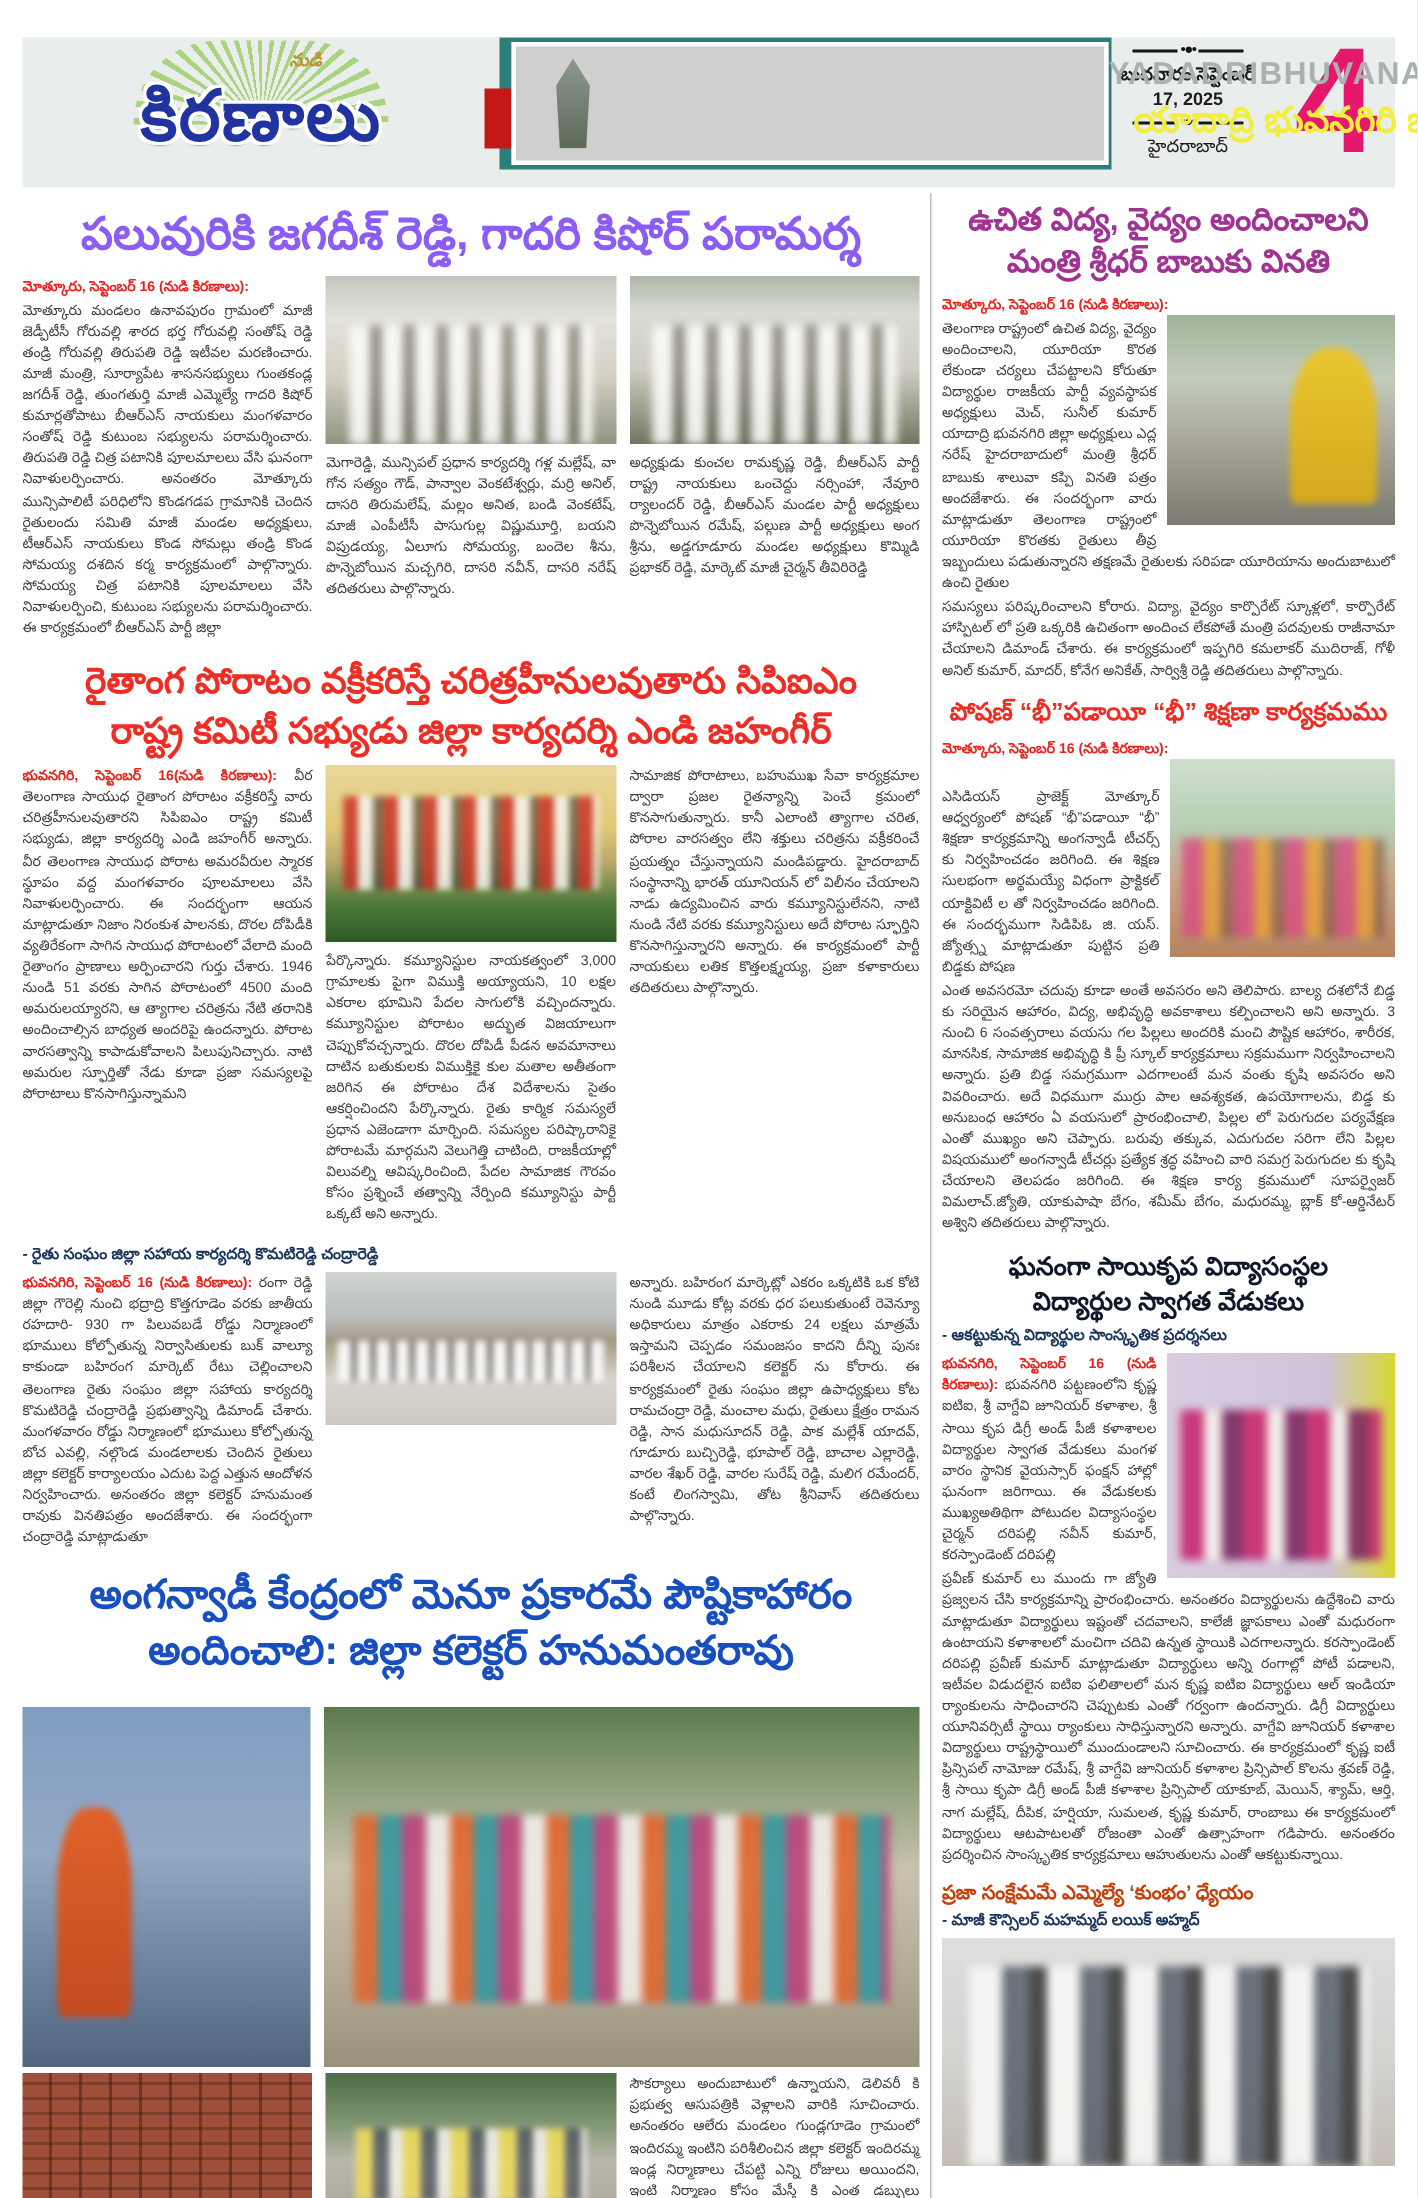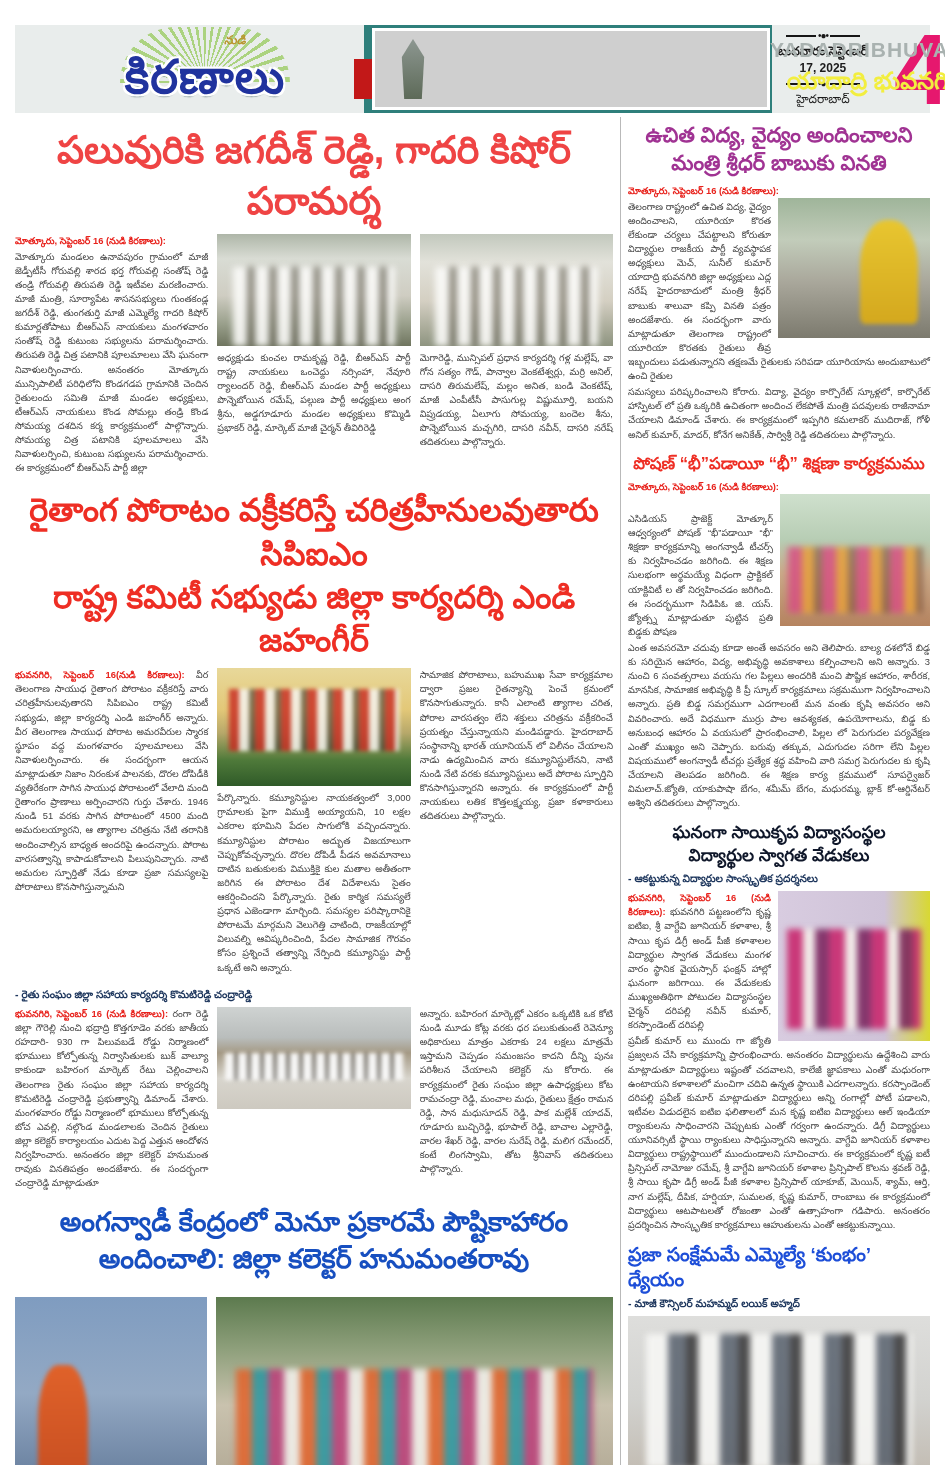--- a/index.html
+++ b/index.html
@@ -1,19 +1,19 @@
 <!DOCTYPE html>
 <html><head>
 <meta charset="utf-8">
 <style>
   html,body{margin:0;padding:0;background:#d8d8d8;}
   .page{width:945px;min-height:1465px;margin:0 auto;background:#ffffff;position:relative;
         font-family:"Liberation Sans",sans-serif;color:#3d3d3d;overflow:hidden;}
   
-  .masthead{margin:25px 15px 4px;height:88px;background:#e9edec;display:flex;align-items:center;position:relative;padding-left:31px;}
+  .masthead{margin:25px 15px 4px;height:100px;background:#e9edec;display:flex;align-items:flex-start;position:relative;}
   .logo-wrap{flex:0 0 318px;text-align:center;position:relative;height:88px;}
   .sunburst{position:absolute;left:50%;top:2px;transform:translateX(-50%);width:170px;height:56px;
             border-radius:85px 85px 0 0;overflow:hidden;opacity:.8;
             background:repeating-conic-gradient(from -90deg at 50% 100%, #9ccc65 0deg 3deg, transparent 3deg 8deg);}
   .logo-script{position:absolute;left:56%;top:8px;font-size:12px;font-style:italic;font-weight:bold;color:#b8972f;}
   .logo-text{position:relative;top:24px;font-size:47px;font-weight:bold;color:#20339e;letter-spacing:1px;
              text-shadow:-2px -2px 0 #fff,2px -2px 0 #fff,-2px 2px 0 #fff,2px 2px 0 #fff,0 3px 1px #9aa;}
   .district-box{flex:0 0 392px;height:88px;background:#2e7f7b;display:flex;align-items:center;padding:0 8px;position:relative;}
   .district-box::before{content:"";position:absolute;left:-10px;top:34px;width:34px;height:40px;background:#c21818;}
   .temple-photo{width:94px;height:76px;border:3px solid #fff;flex:0 0 auto;position:relative;z-index:1;
@@ -39,28 +39,28 @@
   
   .body{font-size:9.4px;line-height:1.5;text-align:justify;color:#3f3f3f;}
   .dateline{color:#e8231d;font-weight:bold;}
   .byline{font-size:10.5px;font-weight:bold;color:#1c355c;margin:4px 0;}
   .row3{display:flex;gap:9px;margin-top:4px;}
   .col{flex:1;min-width:0;}
   .photo{width:100%;position:relative;overflow:hidden;background:#cfcfcf;}
   .under-photo{margin-top:5px;}
   
   .hl{font-weight:bold;text-align:center;line-height:1.35;}
-  .hl-a{color:#ef4444;font-size:38px;margin:8px 0 6px;}
-  .hl-b{color:#ee2e24;font-size:32px;margin:14px 0 6px;}
+  .hl-a{color:#8b5cf6;font-size:30px;margin:8px 0 6px;}
+  .hl-b{color:#ee2e24;font-size:24px;margin:14px 0 6px;}
   .hl-c{color:#ee2e24;font-size:27px;margin:14px 0 2px;}
   .hl-d{color:#174fc0;font-size:27px;margin:14px 0 20px;}
   .hl-e{color:#a03393;font-size:21px;margin:4px 0 6px;}
   .hl-f{color:#ee2e24;font-size:16.5px;margin:10px 0 6px;}
   .hl-g{color:#0f172a;font-size:17px;margin:12px 0 4px;}
-  .hl-h{color:#1d4ed8;font-size:19px;margin:10px 0 2px;text-align:left;}
+  .hl-h{color:#c2410c;font-size:13px;margin:10px 0 2px;text-align:left;}
   
   .ph-a1{height:112px;background:linear-gradient(180deg,#aeb6a8 0%,#d9dcd4 22%,#cfcdc2 55%,#9aa08c 80%,#6f755f 100%);}
   .ph-a1::after,.ph-a2::after{content:"";position:absolute;inset:30% 8% 0 8%;
       background:repeating-linear-gradient(90deg,rgba(250,250,248,.9) 0 14px,rgba(90,86,74,.55) 14px 22px);filter:blur(3px);}
   .ph-a2{height:112px;background:linear-gradient(180deg,#c2c8bd 0%,#e2e2da 25%,#d4cfc2 60%,#8e9480 100%);}
   .ph-b{height:118px;background:linear-gradient(180deg,#e8d89a 0%,#e3c878 35%,#b7a86a 55%,#4f7a3a 78%,#2f5a28 100%);}
   .ph-b::after{content:"";position:absolute;inset:18% 6% 30% 6%;
       background:repeating-linear-gradient(90deg,rgba(200,40,32,.8) 0 10px,rgba(245,243,238,.85) 10px 20px,rgba(60,55,48,.6) 20px 26px);filter:blur(2px);}
   .ph-c{height:102px;background:linear-gradient(180deg,#cfd3d2 0%,#b9bdbc 30%,#a59a85 45%,#d8d5cd 70%,#cdc9c0 100%);}
   .ph-c::after{content:"";position:absolute;inset:45% 4% 28% 4%;
@@ -130,26 +130,26 @@
     <div class="left-region">
 
       <article>
         <h1 class="hl hl-a">పలువురికి జగదీశ్ రెడ్డి, గాదరి కిషోర్ పరామర్శ</h1>
         <div class="row3">
           <div class="col">
             <div class="body dateline">మోత్కూరు, సెప్టెంబర్ 16 (నుడి కిరణాలు):</div>
             <p class="body" style="margin:2px 0 0">మోత్కూరు మండలం ఉనావపురం గ్రామంలో మాజీ జెడ్పీటీసీ గోరువల్లి శారద భర్త గోరువల్లి సంతోష్ రెడ్డి తండ్రి గోరువల్లి తిరుపతి రెడ్డి ఇటీవల మరణించారు. మాజీ మంత్రి, సూర్యాపేట శాసనసభ్యులు గుంతకండ్ల జగదీశ్ రెడ్డి, తుంగతుర్తి మాజీ ఎమ్మెల్యే గాదరి కిషోర్ కుమార్లతోపాటు బీఆర్ఎస్ నాయకులు మంగళవారం సంతోష్ రెడ్డి కుటుంబ సభ్యులను పరామర్శించారు. తిరుపతి రెడ్డి చిత్ర పటానికి పూలమాలలు వేసి ఘనంగా నివాళులర్పించారు. అనంతరం మోత్కూరు మున్సిపాలిటీ పరిధిలోని కొండగడప గ్రామానికి చెందిన రైతులందు సమితి మాజీ మండల అధ్యక్షులు, టీఆర్ఎస్ నాయకులు కొండ సోమల్లు తండ్రి కొండ సోమయ్య దశదిన కర్మ కార్యక్రమంలో పాల్గొన్నారు. సోమయ్య చిత్ర పటానికి పూలమాలలు వేసి నివాళులర్పించి, కుటుంబ సభ్యులను పరామర్శించారు. ఈ కార్యక్రమంలో బీఆర్ఎస్ పార్టీ జిల్లా</p>
           </div>
           <div class="col">
+            <div class="photo ph-a2"></div>
+            <p class="body under-photo">మెగారెడ్డి, మున్సిపల్ ప్రధాన కార్యదర్శి గళ్ల మల్లేష్, వా గోన సత్యం గౌడ్, పాన్వాల వెంకటేశ్వర్లు, మర్రి అనిల్, దాసరి తిరుమలేష్, మల్లం అనిత, బండి వెంకటేష్, మాజీ ఎంపీటీసీ పాసుగుల్ల విష్ణుమూర్తి, బయని విప్రుడయ్య, ఏలూగు సోమయ్య, బందెల శీను, పొన్నెబోయిన మచ్చగిరి, దాసరి నవీన్, దాసరి నరేష్ తదితరులు పాల్గొన్నారు.</p>
+          </div>
+          <div class="col">
             <div class="photo ph-a1"></div>
             <p class="body under-photo">అధ్యక్షుడు కుంచల రామకృష్ణ రెడ్డి, బీఆర్ఎస్ పార్టీ రాష్ట్ర నాయకులు ఒంచెద్దు నర్సింహా, నేవూరి ర్యాలందర్ రెడ్డి, బీఆర్ఎస్ మండల పార్టీ అధ్యక్షులు పొన్నెబోయిన రమేష్, పల్గుణ పార్టీ అధ్యక్షులు అంగ శ్రీను, అడ్డగూడూరు మండల అధ్యక్షులు కొమ్మిడి ప్రభాకర్ రెడ్డి, మార్కెట్ మాజీ చైర్మన్ తీవిరిరెడ్డి</p>
-          </div>
-          <div class="col">
-            <div class="photo ph-a2"></div>
-            <p class="body under-photo">మెగారెడ్డి, మున్సిపల్ ప్రధాన కార్యదర్శి గళ్ల మల్లేష్, వా గోన సత్యం గౌడ్, పాన్వాల వెంకటేశ్వర్లు, మర్రి అనిల్, దాసరి తిరుమలేష్, మల్లం అనిత, బండి వెంకటేష్, మాజీ ఎంపీటీసీ పాసుగుల్ల విష్ణుమూర్తి, బయని విప్రుడయ్య, ఏలూగు సోమయ్య, బందెల శీను, పొన్నెబోయిన మచ్చగిరి, దాసరి నవీన్, దాసరి నరేష్ తదితరులు పాల్గొన్నారు.</p>
           </div>
         </div>
       </article>
 
       <article>
         <h1 class="hl hl-b">
           <span>రైతాంగ పోరాటం వక్రీకరిస్తే చరిత్రహీనులవుతారు సిపిఐఎం</span><br>
           <span>రాష్ట్ర కమిటీ సభ్యుడు జిల్లా కార్యదర్శి ఎండి జహంగీర్</span>
         </h1>
         <div class="row3">

